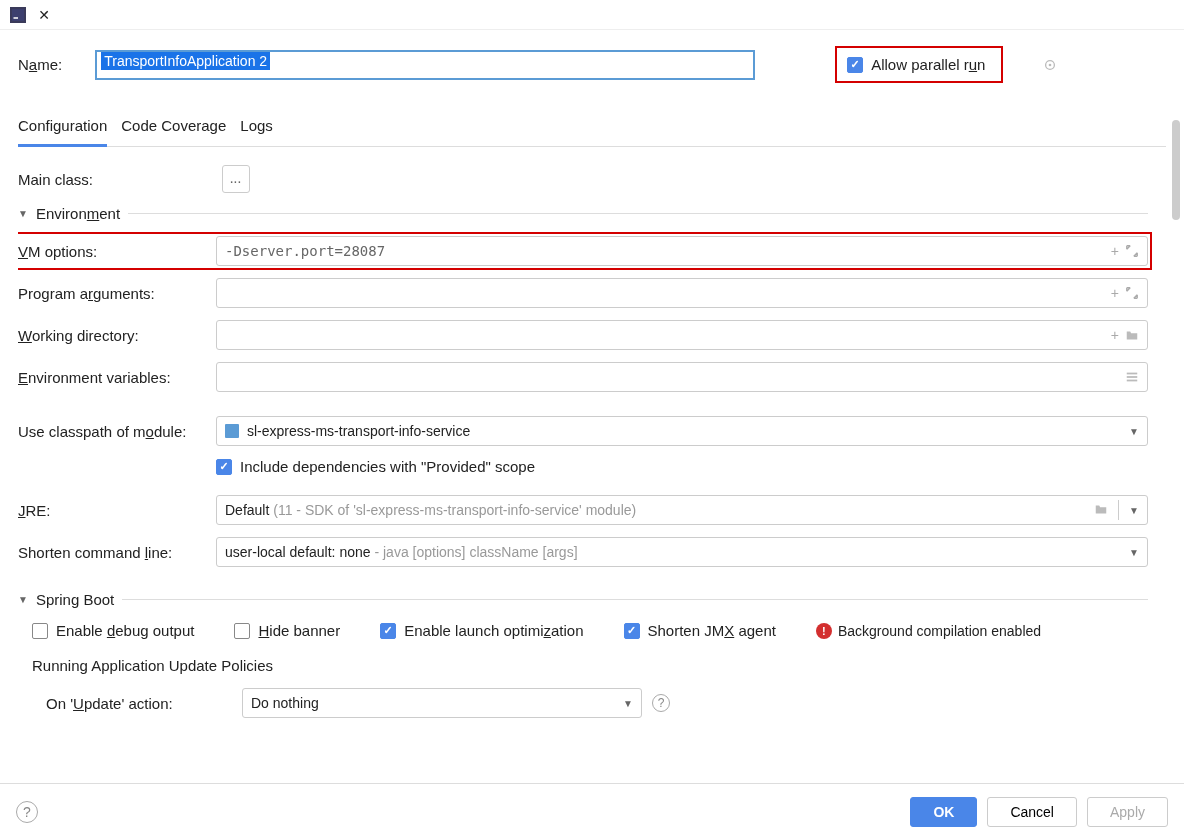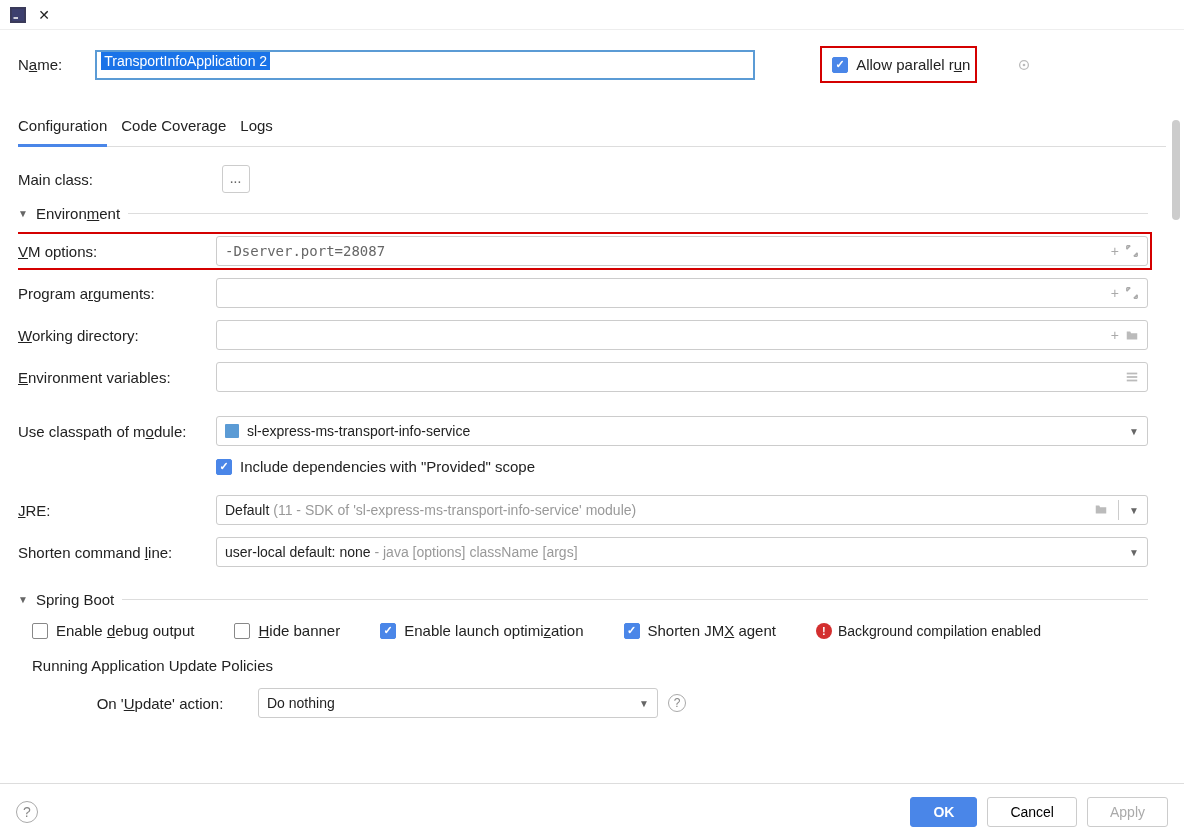--- a/index.html
+++ b/index.html
@@ -9,21 +9,21 @@
 .titlebar .app-icon svg { width:12px; height:12px; }
 .titlebar .title { flex: 1; font-size: 14px; }
 .titlebar .close { width: 20px; text-align: center; cursor: pointer; font-size: 14px; }
 .content { padding: 16px 18px 0 18px; height: 748px; overflow: hidden; position: relative; }
 .row { display: flex; align-items: center; margin-bottom: 8px; }
 .name-row { gap: 33px; margin-bottom: 28px; }
 .name-label { font-size: 15px; }
 .underline { text-decoration: underline; }
 .name-input { flex: 0 0 660px; height: 30px; border: 2px solid #5b9bd5; background: #fff; padding: 0 4px; display:flex; align-items:flex-start; }
 .name-input-text { background: #1a73e8; color: #fff; padding: 1px 3px; display: inline-block; }
-.red-box { border: 2px solid #d40000; padding: 8px 5px 8px 10px; margin-left: 32px; display: flex; align-items: flex-start; }
+.red-box { border: 2px solid #d40000; padding: 8px 16px 8px 10px; margin-left: 47px; display: flex; align-items: flex-start; }
 .chk { display: flex; align-items: center; gap: 8px; font-size: 15px; }
 .chk-box { width: 16px; height: 16px; border: 1px solid #888; border-radius: 2px; display: flex; align-items: center; justify-content: center; }
 .chk-box.checked { background: #4a86e8; border-color: #4a86e8; }
 .chk-box.checked::after { content: "✓"; color: #fff; font-size: 11px; font-weight: bold; }
 .gear-icon { width: 16px; height: 16px; margin-left: 6px; color: #aaa; display:flex; align-items:center; justify-content:center; }
 .tabs { display: flex; gap: 14px; border-bottom: 1px solid #ddd; margin-bottom: 18px; }
 .tab { padding: 6px 0 10px 0; font-size: 15px; cursor: pointer; }
 .tab.active { border-bottom: 3px solid #4a86e8; margin-bottom: -1px; }
 .form-area { padding-right: 18px; height: 620px; overflow-y: auto; }
 .form-row { display: flex; align-items: center; margin-bottom: 12px; }
@@ -40,21 +40,21 @@
 .red-outline .form-row { margin-bottom: 0; }
 .indent-chk { margin-left: 198px; margin-bottom: 20px; }
 .jre-row .form-field { color: #222; }
 .jre-hint { color: #999; text-align: center; }
 .shorten-main { color: #222; }
 .shorten-hint { color: #999; }
 .module-icon { width: 14px; height: 14px; background: #5b9bd5; margin-right: 8px; border-radius: 1px; }
 .spring-chks { display: flex; gap: 40px; margin-left: 14px; margin-bottom: 18px; align-items: center; flex-wrap: wrap; }
 .warn-icon { width: 16px; height: 16px; background: #d32f2f; border-radius: 50%; color: #fff; display: flex; align-items: center; justify-content: center; font-size: 11px; font-weight: bold; }
 .policies-label { margin-left: 14px; margin-bottom: 14px; font-size: 15px; }
-.update-row { margin-left: 44px; text-align: center; }
+.update-row { margin-left: 28px; }
 .update-row .form-label { width: 196px; }
 .update-row .form-field { flex: 0 0 400px; }
 .help-icon { width: 18px; height: 18px; border: 1px solid #aaa; border-radius: 50%; display: flex; align-items: center; justify-content: center; font-size: 12px; color: #888; margin-left: 10px; cursor: pointer; }
 .footer { position: absolute; bottom: 0; left: 0; right: 0; height: 56px; border-top: 1px solid #ddd; display: flex; align-items: center; padding: 0 16px; background: #fff; }
 .footer .help { width: 22px; height: 22px; border: 1px solid #aaa; border-radius: 50%; display: flex; align-items: center; justify-content: center; font-size: 14px; color: #888; cursor: pointer; }
 .footer .spacer { flex: 1; }
 .footer button { height: 30px; padding: 0 22px; margin-left: 10px; border: 1px solid #ccc; background: #fff; border-radius: 3px; cursor: pointer; font-size: 14px; }
 .footer button.primary { background: #4a86e8; color: #fff; border-color: #4a86e8; font-weight: bold; }
 .footer button.disabled { color: #aaa; }
 .scrollbar { position: absolute; right: 4px; top: 90px; width: 8px; height: 100px; background: #ccc; border-radius: 4px; }

